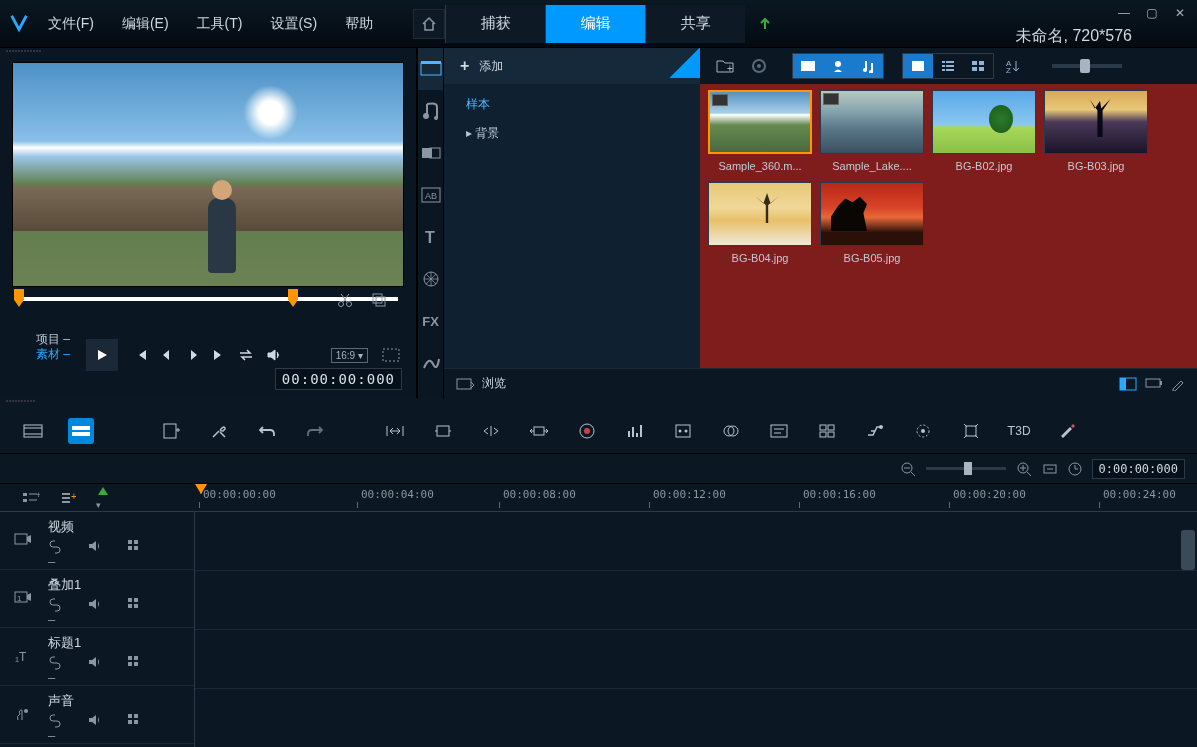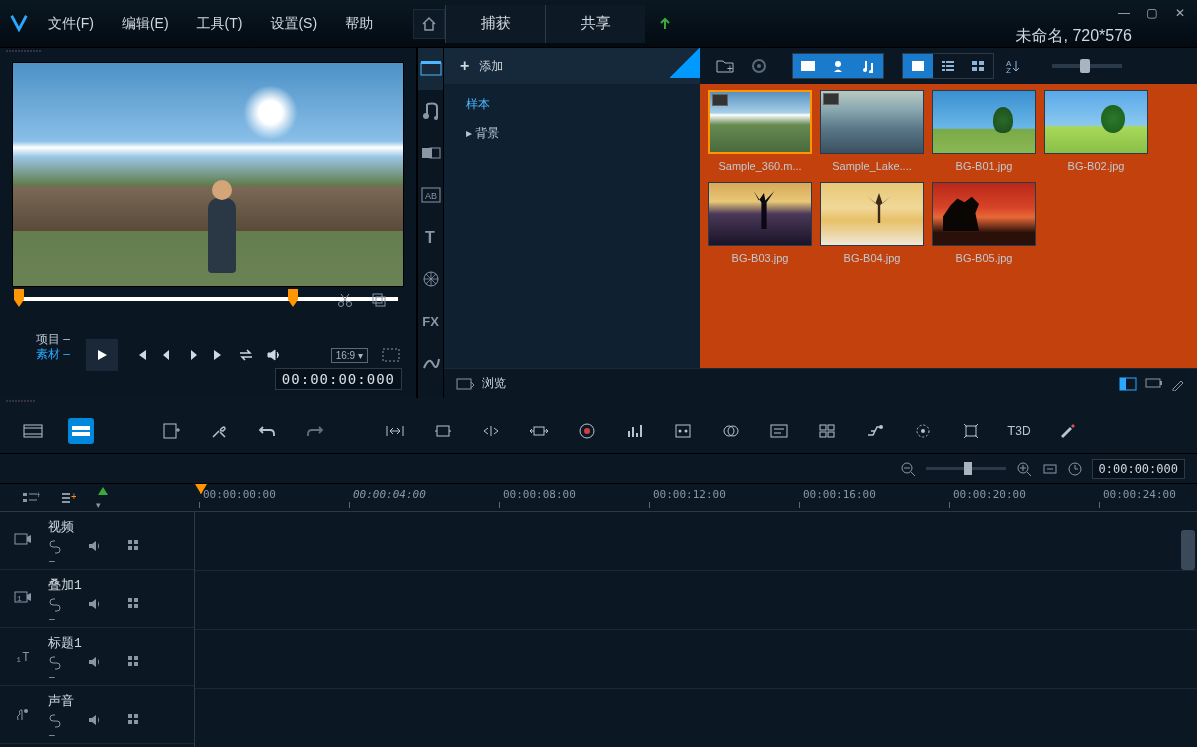--- a/index.html
+++ b/index.html
@@ -50,21 +50,21 @@
 .lib-sb-item { height:42px; display:flex; align-items:center; justify-content:center; color:#8a96a4; cursor:pointer;}
 .lib-sb-item.active { background:#15293a; color:#4db8ff;}
 .lib-content { flex:1; display:flex; flex-direction:column;}
 .lib-header { display:flex; height:36px; align-items:center; }
 .lib-add { display:flex; align-items:center; gap:10px; padding:0 16px; background:#15293a; flex:0 0 256px; height:100%; position:relative;}
 .lib-add .pin { position:absolute; right:0; top:0; width:30px; height:30px; background:linear-gradient(135deg,transparent 48%,#0099ff 50%);}
 .lib-tree { width:256px; background:#0f2030; padding:6px 0;}
 .tree-item { padding:6px 22px; color:#4db8ff;}
 .tree-item.sub { padding-left:22px; color:#b8c4d0;}
 .lib-body { display:flex; flex:1;}
-.lib-grid-area { flex:1; display:flex; flex-direction:column; background:#c2410c;}
+.lib-grid-area { flex:1; display:flex; flex-direction:column; background:#7f1d1d;}
 .lib-toolbar { display:flex; align-items:center; padding:6px 10px; gap:4px;}
 .lib-tb-group { display:flex; gap:0; border:1px solid #2a3a48;}
 .lib-tb-btn { width:30px; height:24px; display:flex; align-items:center; justify-content:center; color:#8fb4d8;}
 .lib-tb-btn.on { background:#1a7acc; color:#fff;}
 .lib-slider { width:70px; height:4px; background:#2a3a48; margin-left:20px; position:relative;}
 .lib-slider::after{content:"";position:absolute;left:28px;top:-5px;width:10px;height:14px;background:#aab4c0;border-radius:2px;}
 .thumb-grid { display:flex; flex-wrap:wrap; gap:10px 8px; padding:6px 8px; align-content:flex-start;}
 .thumb { width:104px; }
 .thumb-img { width:104px; height:64px; border:1px solid #2a3a48; position:relative; overflow:hidden;}
 .thumb.sel .thumb-img { border:2px solid #ff9500;}
@@ -96,21 +96,21 @@
 .tl-zoom-slider { width:80px; height:3px; background:#2a3a48; position:relative;}
 .tl-zoom-slider::after{content:"";position:absolute;left:38px;top:-5px;width:8px;height:13px;background:#aab4c0;}
 .tl-time { font-family:monospace; border:1px solid #2a3a48; padding:2px 6px; background:#06101a;}
 .tl-ruler-row { display:flex; height:28px; border-bottom:1px solid #2a3a48;}
 .tl-ruler-ctrl { width:195px; display:flex; align-items:center; gap:20px; padding:0 22px;}
 .tl-ruler { flex:1; position:relative; font-family:monospace; font-size:11px; color:#8a96a4;}
 .ruler-tick { position:absolute; top:4px;}
 .ruler-tick::before { content:""; position:absolute; left:-4px; top:14px; width:1px; height:6px; background:#5a6a78;}
 .playhead { position:absolute; left:0; top:0; width:12px; height:10px; background:#ff9500; clip-path:polygon(0 0,100% 0,50% 100%);}
 .playhead::after{content:"";position:absolute;left:5px;top:8px;width:2px;height:220px;background:#ff9500;}
-.tl-tracks { display:flex; height:236px;font-family:Liberation Mono, monospace;}
+.tl-tracks { display:flex; height:236px;}
 .tl-track-headers { width:195px; border-right:1px solid #2a3a48;}
 .track-head { height:58px; border-bottom:1px solid #1a2838; padding:6px 14px; display:flex;}
 .track-icon { width:34px; display:flex; align-items:flex-start; padding-top:14px; color:#8a96a4;}
 .track-info { flex:1;}
 .track-name { font-size:13px; padding-bottom:4px;}
 .track-btns { display:flex; gap:26px; color:#8a96a4; font-size:13px;}
 .tl-track-area { flex:1; position:relative; background:repeating-linear-gradient(180deg,#0b1824 0,#0b1824 58px,#1a2838 58px,#1a2838 59px);}
 .scrollbar-v { position:absolute; right:2px; top:530px; width:14px; height:40px; background:#3a4a58; border-radius:3px;}
 
 svg { display:block; }
@@ -129,20 +129,21 @@
     <span>设置(S)</span>
     <span>帮助</span>
   </div>
   <div class="tabrow">
     <div class="homebtn">
         <svg width="16" height="16" viewBox="0 0 16 16">
           <path d="M2 8 L8 2 L14 8 M4 7 V14 H12 V7" stroke="#8a96a4" fill="none" stroke-width="1.5"></path>
         </svg>
       </div>
     <div class="tab">捕获</div>
+    <div class="tab active">编辑</div>
     <div class="tab">共享</div>
     <div class="upbtn">
         <svg width="14" height="14" viewBox="0 0 14 14">
           <path d="M7 12 V2 M3 6 L7 2 L11 6" stroke="#3aaa3a" stroke-width="2" fill="none"></path>
         </svg>
       </div>
   </div>
   <div class="project-label">未命名, 720*576</div>
   <div style="position:absolute;right:10px;top:6px;display:flex;gap:14px;">
     <div class="winbtn">—</div>
@@ -374,24 +375,20 @@
                 <div class="thumb-img th-360">
                   <div class="thumb-badge"></div>
                 </div>
                 <div class="thumb-label">Sample_360.m...</div>
               </div>
               <div class="thumb">
                 <div class="thumb-img th-lake">
                   <div class="thumb-badge"></div>
                 </div>
                 <div class="thumb-label">Sample_Lake....</div>
-              </div>
-              <div class="thumb">
-                <div class="thumb-img th-b01"></div>
-                <div class="thumb-label">BG-B01.jpg</div>
               </div>
               <div class="thumb">
                 <div class="thumb-img th-b02"></div>
                 <div class="thumb-label">BG-B02.jpg</div>
               </div>
               <div class="thumb">
                 <div class="thumb-img th-b03"></div>
                 <div class="thumb-label">BG-B03.jpg</div>
               </div>
               <div class="thumb">
@@ -622,21 +619,21 @@
             <text x="11" y="9" font-size="10" fill="#ff9500">+</text>
           </svg>
         </span>
       <span><svg width="14" height="12">
             <path d="M7 2 L12 10 H2 Z" fill="#3aaa3a"></path>
           </svg> <span style="color:#8a96a4;font-size:9px;">▾</span></span>
     </div>
     <div class="tl-ruler" id="ruler">
       <div class="playhead"></div>
     <div class="ruler-tick" style="left: 8px;">00:00:00:00</div>
-        <div class="ruler-tick" style="left: 158px; font-style: italic;">00:00:04:00</div>
+        <div class="ruler-tick" style="left: 166px;">00:00:04:00</div>
         <div class="ruler-tick" style="left: 308px;">00:00:08:00</div>
         <div class="ruler-tick" style="left: 458px;">00:00:12:00</div>
         <div class="ruler-tick" style="left: 608px;">00:00:16:00</div>
         <div class="ruler-tick" style="left: 758px;">00:00:20:00</div>
         <div class="ruler-tick" style="left: 908px;">00:00:24:00</div>
       </div>
   </div>
   <div class="tl-tracks">
     <div class="tl-track-headers" id="track-headers">
         <div class="track-head">

